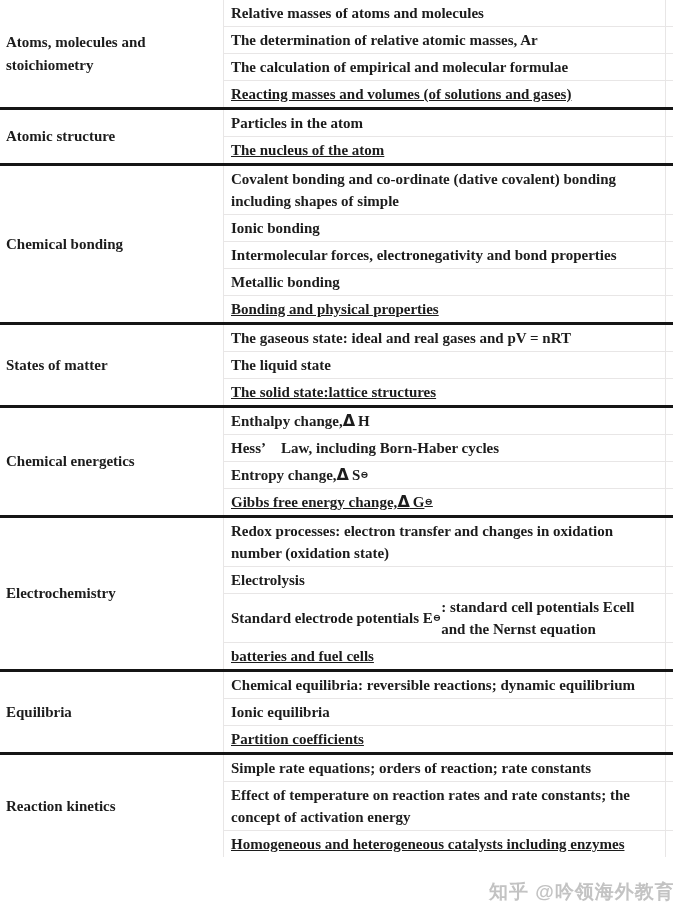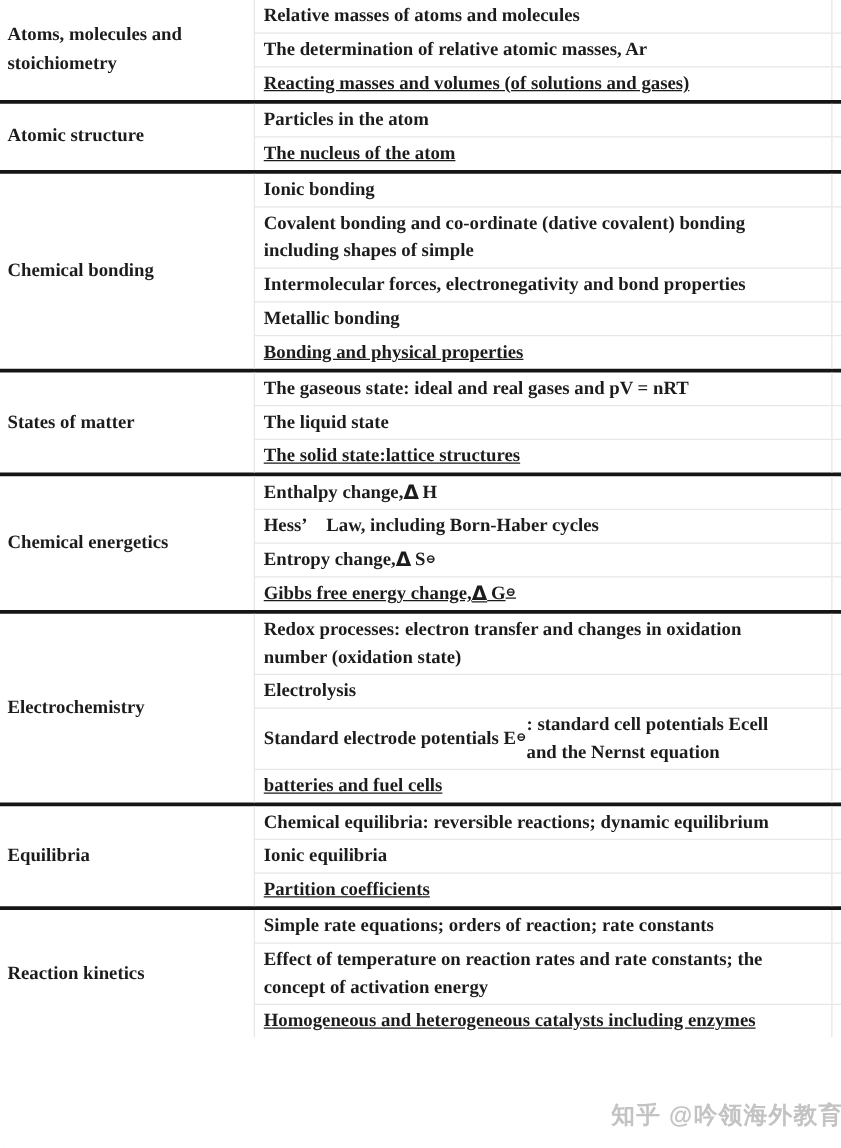--- a/index.html
+++ b/index.html
@@ -29,21 +29,21 @@
     width: 673px;
   }
   .section {
     display: flex;
     border-bottom: 3px solid #151515;
   }
   .section:last-child {
     border-bottom: none;
   }
   .cat {
-    width: 204px;
+    width: 224px;
     box-sizing: border-box;
     border-right: 1px solid #e8e6e6;
     display: flex;
     align-items: center;
     padding: 2px 24px 2px 6px;
     font-size: 15px;
     line-height: 23px;
   }
   .topics {
     flex: 1;
@@ -107,20 +107,24 @@
     <div class="topics">
       <div class="row">
           <div class="topic">Relative masses of atoms and molecules</div>
           <div class="edge"></div>
         </div>
       <div class="row">
           <div class="topic">The determination of relative atomic masses, Ar</div>
           <div class="edge"></div>
         </div>
       <div class="row">
+          <div class="topic">The calculation of empirical and molecular formulae</div>
+          <div class="edge"></div>
+        </div>
+      <div class="row">
           <div class="topic">Reacting masses and volumes (of solutions and gases)</div>
           <div class="edge"></div>
         </div>
     </div>
   </section>
 
   <section class="section">
     <div class="cat">Atomic structure</div>
     <div class="topics">
       <div class="row">
@@ -130,30 +134,30 @@
       <div class="row">
           <div class="topic">The nucleus of the atom</div>
           <div class="edge"></div>
         </div>
     </div>
   </section>
 
   <section class="section">
     <div class="cat">Chemical bonding</div>
     <div class="topics">
-      <div class="row">
-          <div class="topic">Ionic bonding</div>
-          <div class="edge"></div>
-        </div>
       <div class="row">
           <div class="topic">Covalent bonding and co-ordinate (dative covalent) bonding
 including shapes of simple</div>
           <div class="edge"></div>
         </div>
       <div class="row">
+          <div class="topic">Ionic bonding</div>
+          <div class="edge"></div>
+        </div>
+      <div class="row">
           <div class="topic">Intermolecular forces, electronegativity and bond properties</div>
           <div class="edge"></div>
         </div>
       <div class="row">
           <div class="topic">Metallic bonding</div>
           <div class="edge"></div>
         </div>
       <div class="row">
           <div class="topic">Bonding and physical properties</div>
           <div class="edge"></div>

